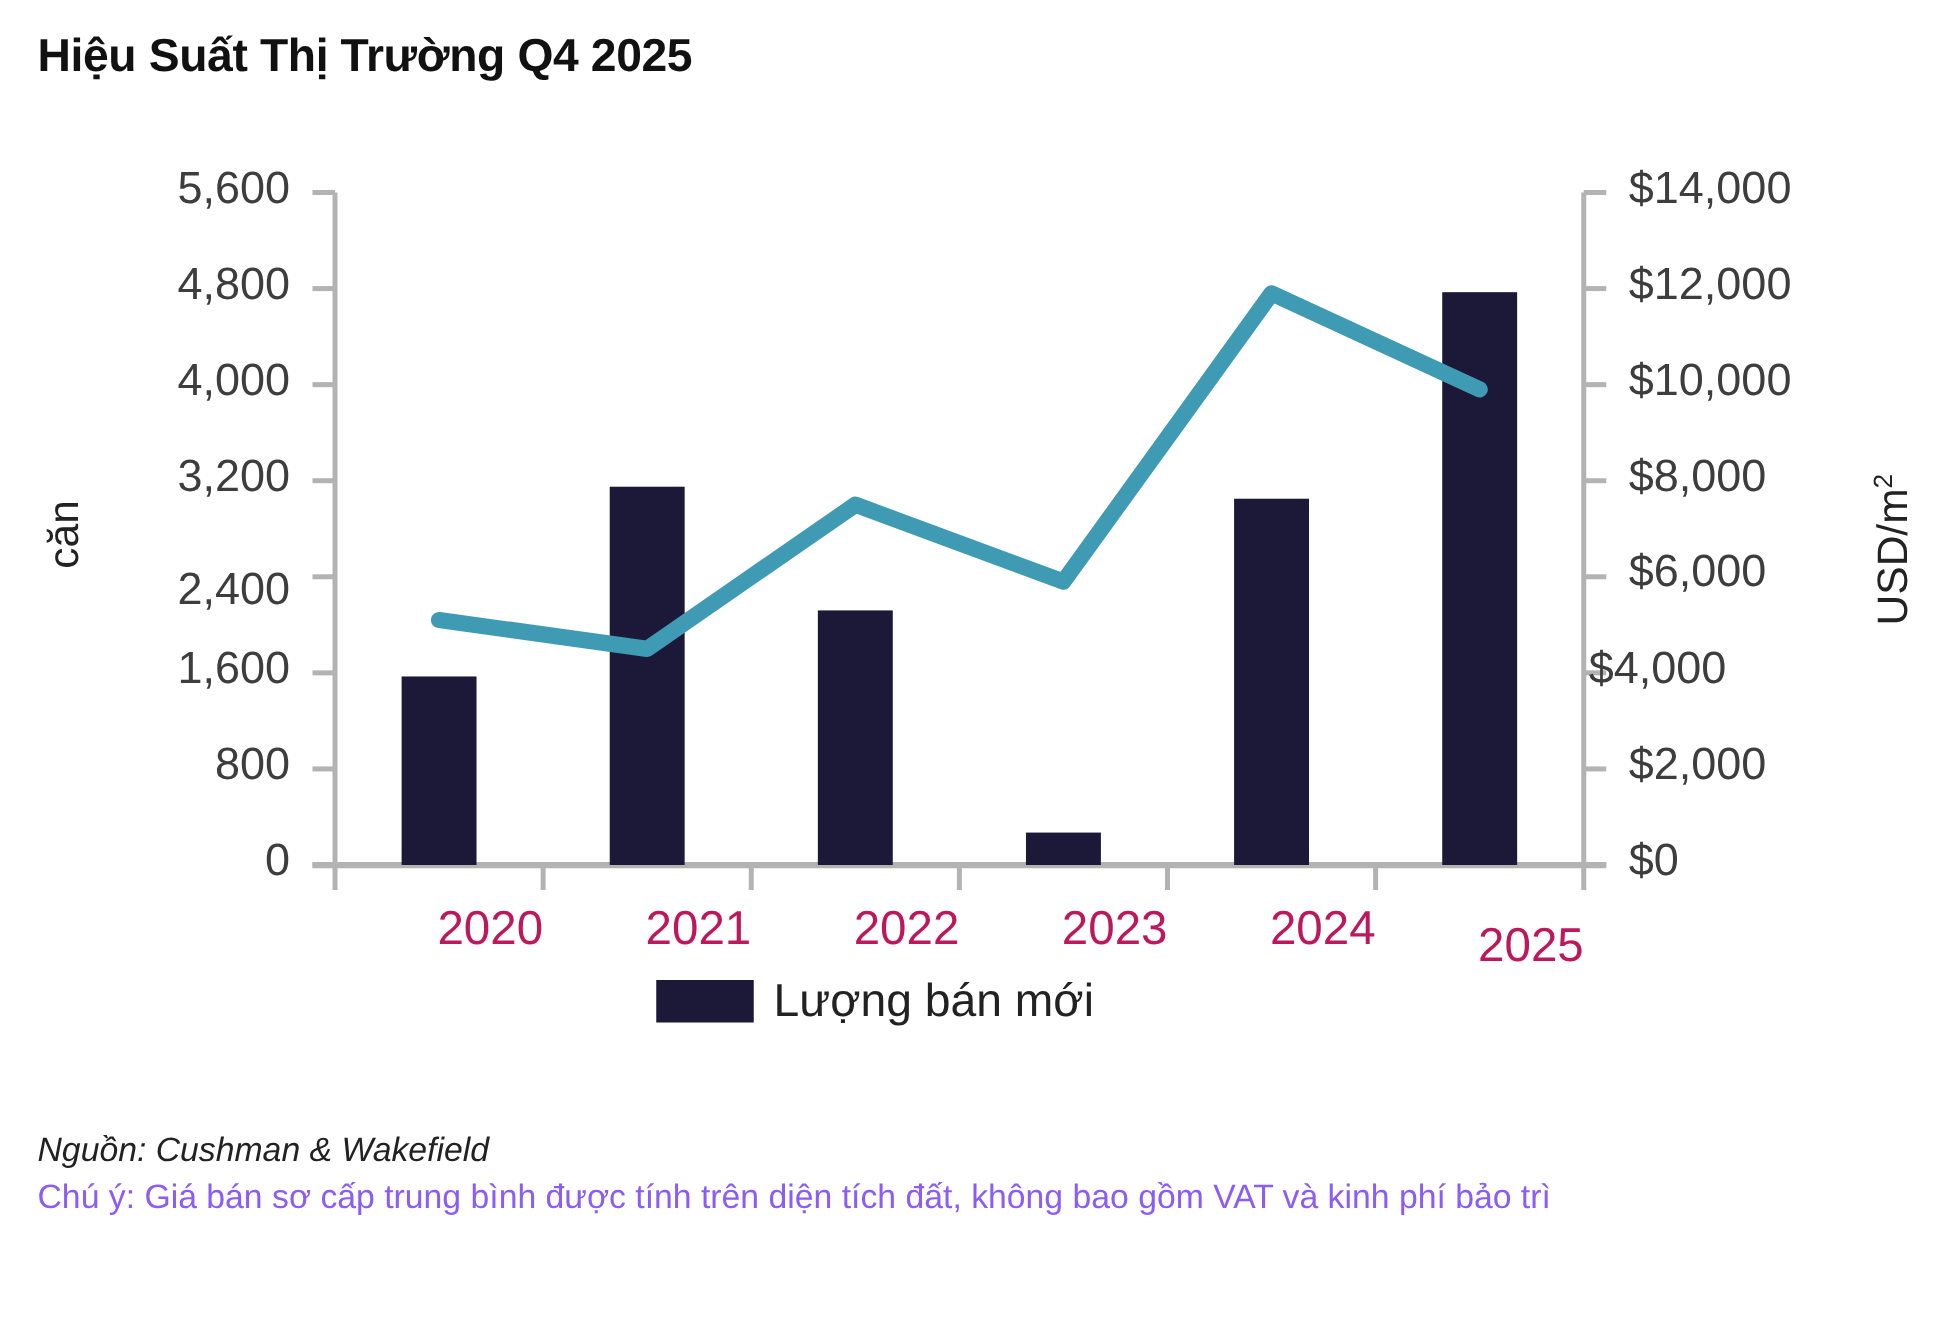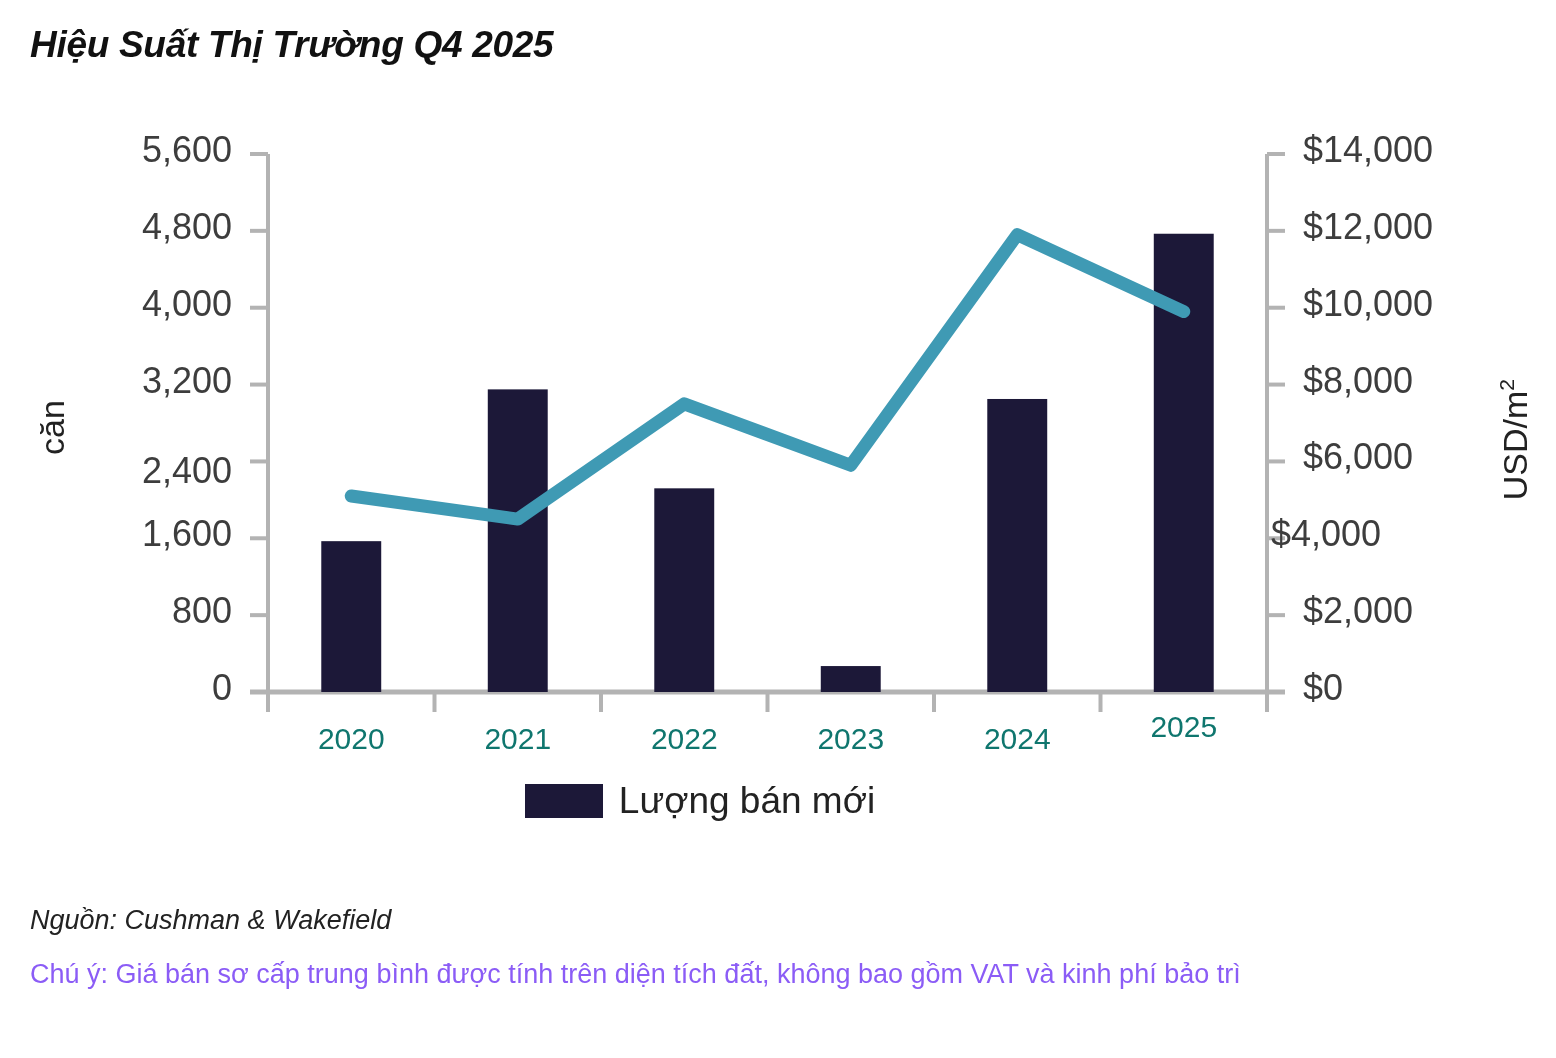--- a/index.html
+++ b/index.html
@@ -16,21 +16,20 @@
     position: relative;
   }
 
   
   #chart-title {
     position: absolute;
     left: 30px;
     top: 24px;
     font-size: 37px;
     font-weight: bold;
-    font-style: italic;
     letter-spacing: -0.3px;
     color: #111111;
     white-space: nowrap;
   }
 
   
   #plot-area {
     position: absolute;
     left: 0;
     top: 0;
@@ -76,23 +75,23 @@
     position: absolute;
     font-size: 36px;
     color: #3d3d3d;
     white-space: nowrap;
     line-height: 1;
   }
   .tick-left  { text-align: right; }
   .tick-right { text-align: left; }
   .tick-x {
     position: absolute;
-    font-size: 30px;
-    color: #0f766e;
-    text-align: center;
+    font-size: 38px;
+    color: #be185d;
+    text-align: right;
     white-space: nowrap;
   }
 
   
   #legend {
     position: absolute;
     left: 0;
     top: 780px;
     width: 1400px;
     display: flex;
@@ -127,21 +126,21 @@
   #footnotes {
     position: absolute;
     left: 30px;
     top: 905px;
     width: 1500px;
   }
   #source-note {
     font-size: 27px;
     font-style: italic;
     color: #222222;
-    margin-bottom: 21px;
+    margin-bottom: 4px;
     white-space: nowrap;
   }
   .note-line {
     font-size: 27px;
     color: #8b5cf6;
     line-height: 1.28;
     white-space: nowrap;
   }
 </style>
 </head>
@@ -223,21 +222,21 @@
       <div class="tick-label tick-right" style="left: 1303px; top: 285.714px;">$10,000</div>
       <div class="tick-label tick-right" style="left: 1303px; top: 208.857px;">$12,000</div>
       <div class="tick-label tick-right" style="left: 1303px; top: 132px;">$14,000</div>
     </div>
   <div id="labels-x">
       <div class="tick-x" style="left: 268px; width: 166.5px; top: 722px;">2020</div>
       <div class="tick-x" style="left: 434.5px; width: 166.5px; top: 722px;">2021</div>
       <div class="tick-x" style="left: 601px; width: 166.5px; top: 722px;">2022</div>
       <div class="tick-x" style="left: 767.5px; width: 166.5px; top: 722px;">2023</div>
       <div class="tick-x" style="left: 934px; width: 166.5px; top: 722px;">2024</div>
-      <div class="tick-x" style="left: 1100.5px; width: 166.5px; top: 710px;">2025</div>
+      <div class="tick-x" style="left: 1100.5px; width: 166.5px; top: 736px;">2025</div>
     </div>
 </div>
 
 <div id="legend">
   <div class="legend-entry">
     <span class="legend-swatch-bar"></span>
     <span class="legend-text">Lượng bán mới</span>
   </div>
 </div>
 

